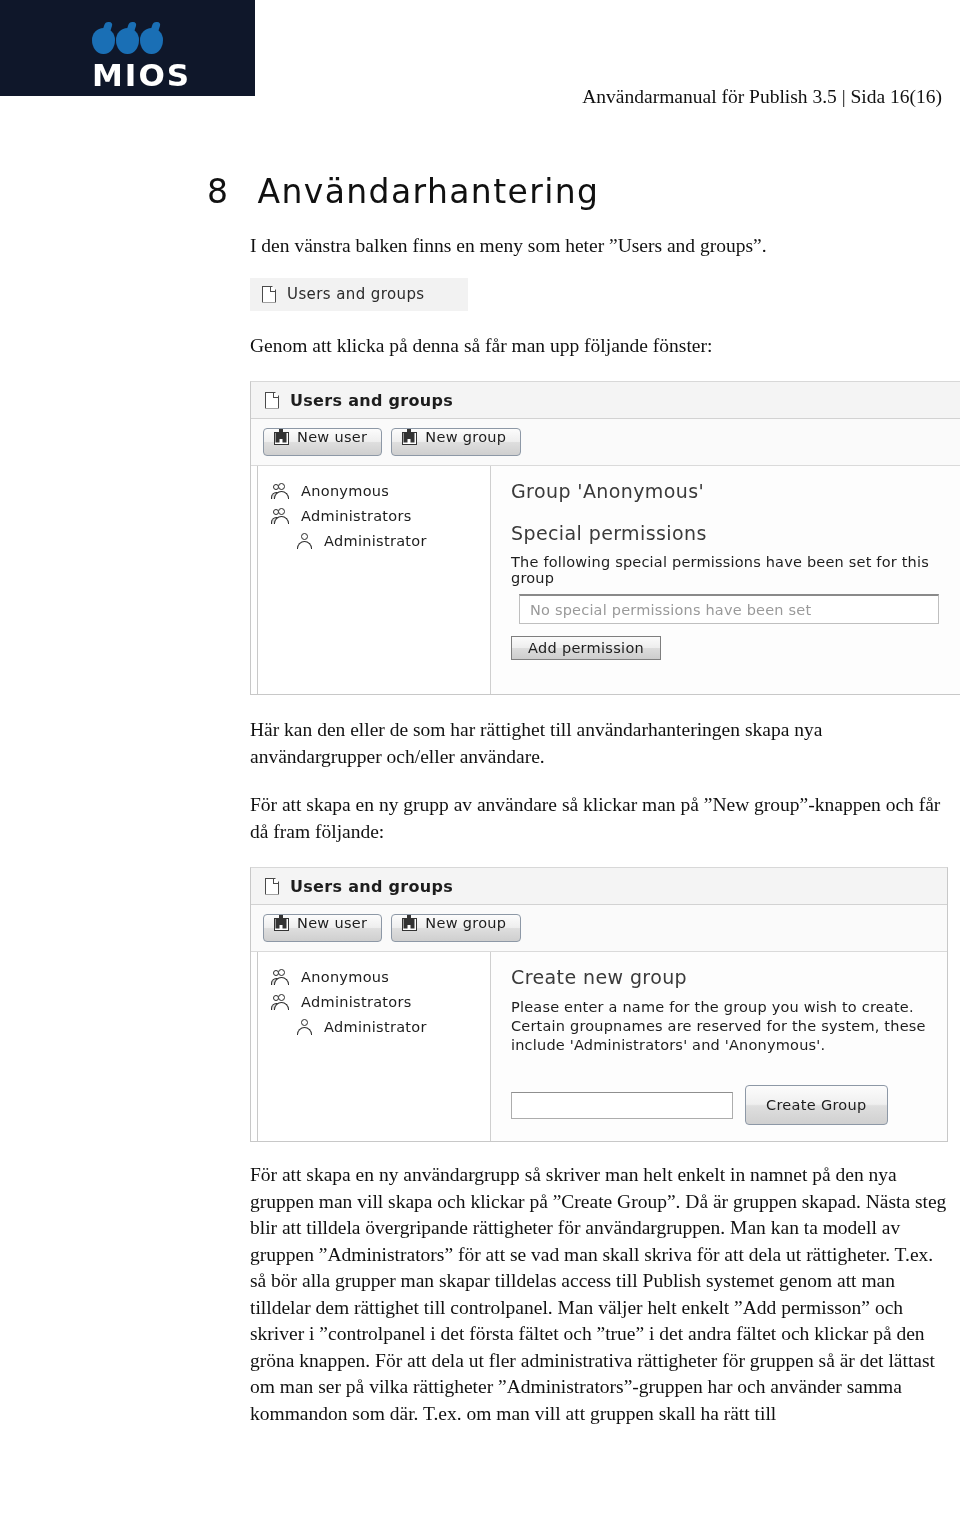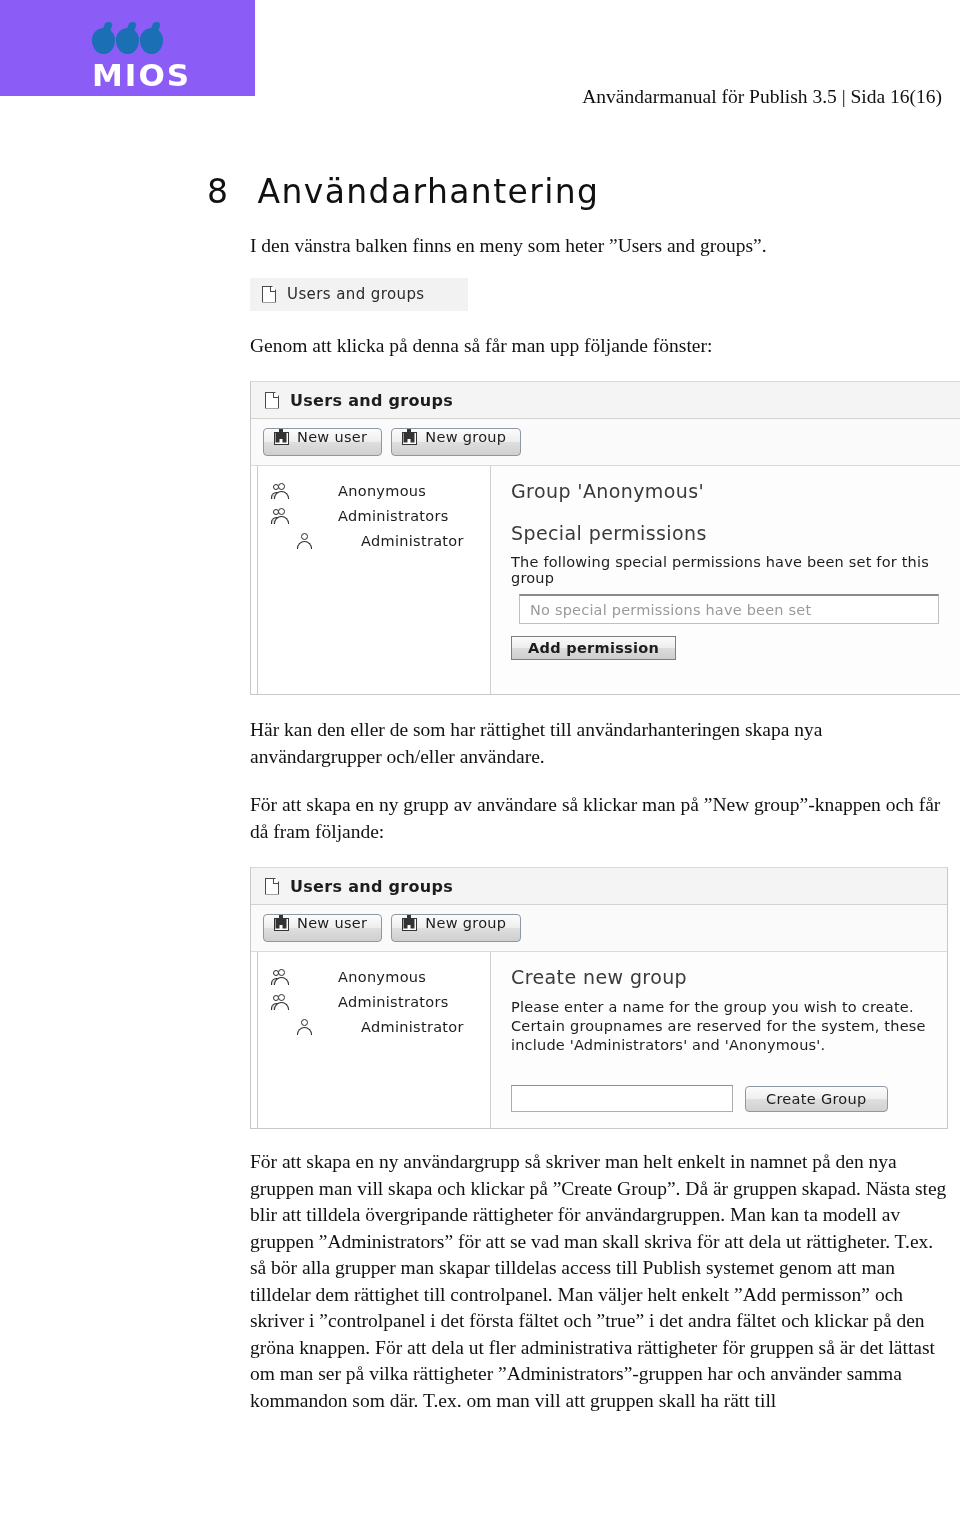--- a/index.html
+++ b/index.html
@@ -15,21 +15,21 @@
 
   
   .page-header {
     position: relative;
     height: 96px;
   }
   .logo-block {
     position: absolute;
     left: 0; top: 0;
     width: 255px; height: 96px;
-    background: #8b5cf6;
+    background: #0f172a;
   }
   .logo-inner {
     position: absolute;
     left: 92px; top: 22px;
     width: 130px;
   }
   .logo-shapes { height: 34px; position: relative; }
   .logo-blob {
     position: absolute;
     width: 23px; height: 26px;
@@ -233,21 +233,20 @@
   .shot-tree.short { min-height: 158px; }
 
   .tree-row {
     display: flex;
     align-items: center;
     height: 25px;
     padding-left: 22px;
     font-size: 14.5px;
     letter-spacing: .3px;
     color: #1d1d1d;
-    gap: 37px;
   }
   .tree-row.child { padding-left: 45px; }
 
   .user-ico {
     width: 17px; height: 16px;
     margin-right: 11px;
     flex: none;
     position: relative;
   }
   .user-ico .head {
@@ -332,38 +331,37 @@
     display: inline-flex;
     align-items: center;
     justify-content: center;
     height: 14px;
     padding: 11px 16px;
     background: linear-gradient(#fbfbfb 0%, #ededed 50%, #dcdcdc 52%, #cdcdcd 100%);
     border: 1px solid #7e7e7e;
     font-size: 14.5px;
     color: #1d1d1d;
     letter-spacing: .3px;
-    font-weight: bold;
   }
 
   .create-row {
     display: flex;
     align-items: center;
     gap: 12px;
     margin-top: 30px;
   }
   .text-input {
     width: 222px;
     height: 27px;
     border: 1px solid #adadad;
     border-top: 1px solid #8f8f8f;
     background: #ffffff;
   }
   .create-btn {
-    height: 26px;
+    height: 40px;
     padding: 0 20px;
     display: inline-flex;
     align-items: center;
     background: linear-gradient(#fcfcfc 0%, #efefef 48%, #dfdfdf 52%, #d0d0d0 100%);
     border: 1px solid #8d98a6;
     border-radius: 4px;
     font-size: 14.5px;
     color: #1d1d1d;
     letter-spacing: .3px;
   }

